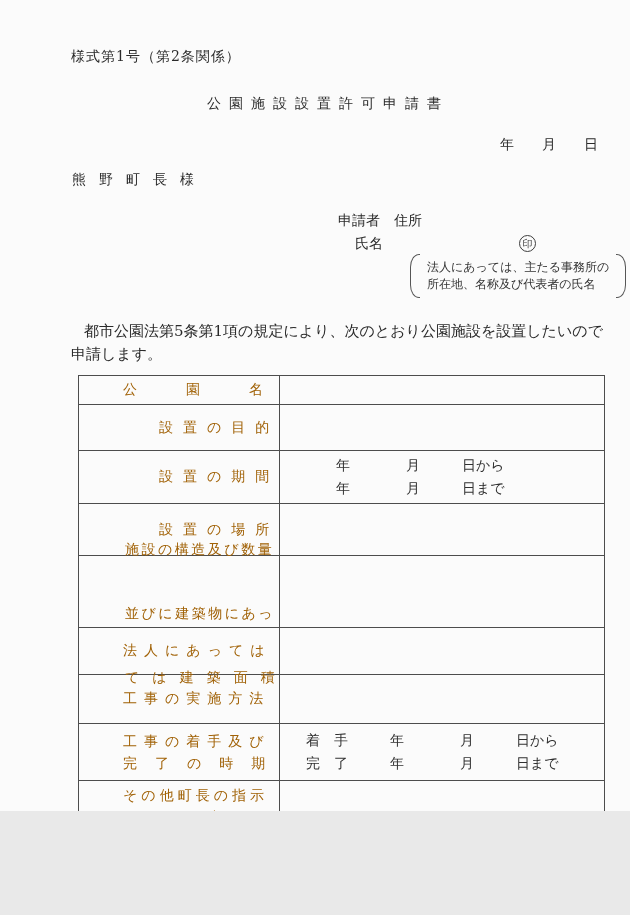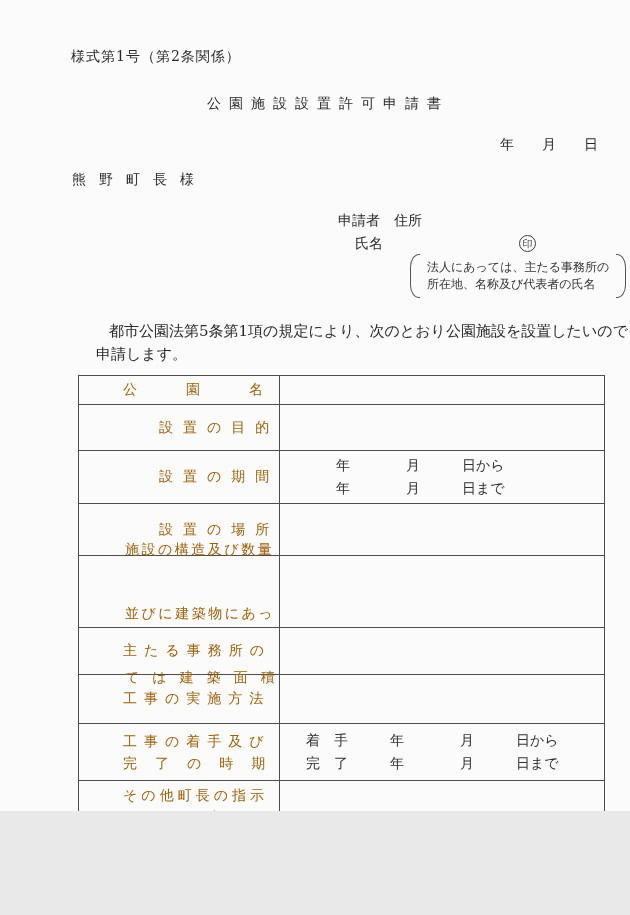--- a/index.html
+++ b/index.html
@@ -42,21 +42,21 @@
   }
   .corp-note .pr {
     border-right:1.4px solid #555; border-top:1.4px solid #555; border-bottom:1.4px solid #555;
     border-radius:0 9px 9px 0 / 0 13px 13px 0;
   }
   .corp-note .note-text {
     font-size:12px; line-height:17px; padding:0 7px; color:#333;
     white-space:nowrap;
   }
 
-  .intro { left:96px; top:320px; font-size:15px; line-height:23px; white-space:nowrap; }
+  .intro { left:71px; top:320px; font-size:15px; line-height:23px; white-space:nowrap; }
   .intro .l1 { text-indent:13px; }
 
   
   .app-table {
     position:absolute; left:78px; top:375px;
     width:527px;
     border:1px solid #4d4d4d;
   }
   .trow { display:flex; border-bottom:1px solid #4d4d4d; }
   .trow:last-child { border-bottom:none; }
@@ -161,21 +161,21 @@
       <div class="tlabel lb-c">
         <div class="c12">施設の構造及び数量</div>
         <div class="c12">並びに建築物にあっ</div>
         <div class="c3">ては建築面積</div>
       </div>
       <div class="tvalue"></div>
     </div>
 
     <div class="trow h47">
       <div class="tlabel lb-d">
-        <div>主たる事務所の</div>
+        <div>法人にあっては</div>
       </div>
       <div class="tvalue"></div>
     </div>
 
     <div class="trow h49">
       <div class="tlabel lb-d">
         <div>工事の実施方法</div>
       </div>
       <div class="tvalue"></div>
     </div>

